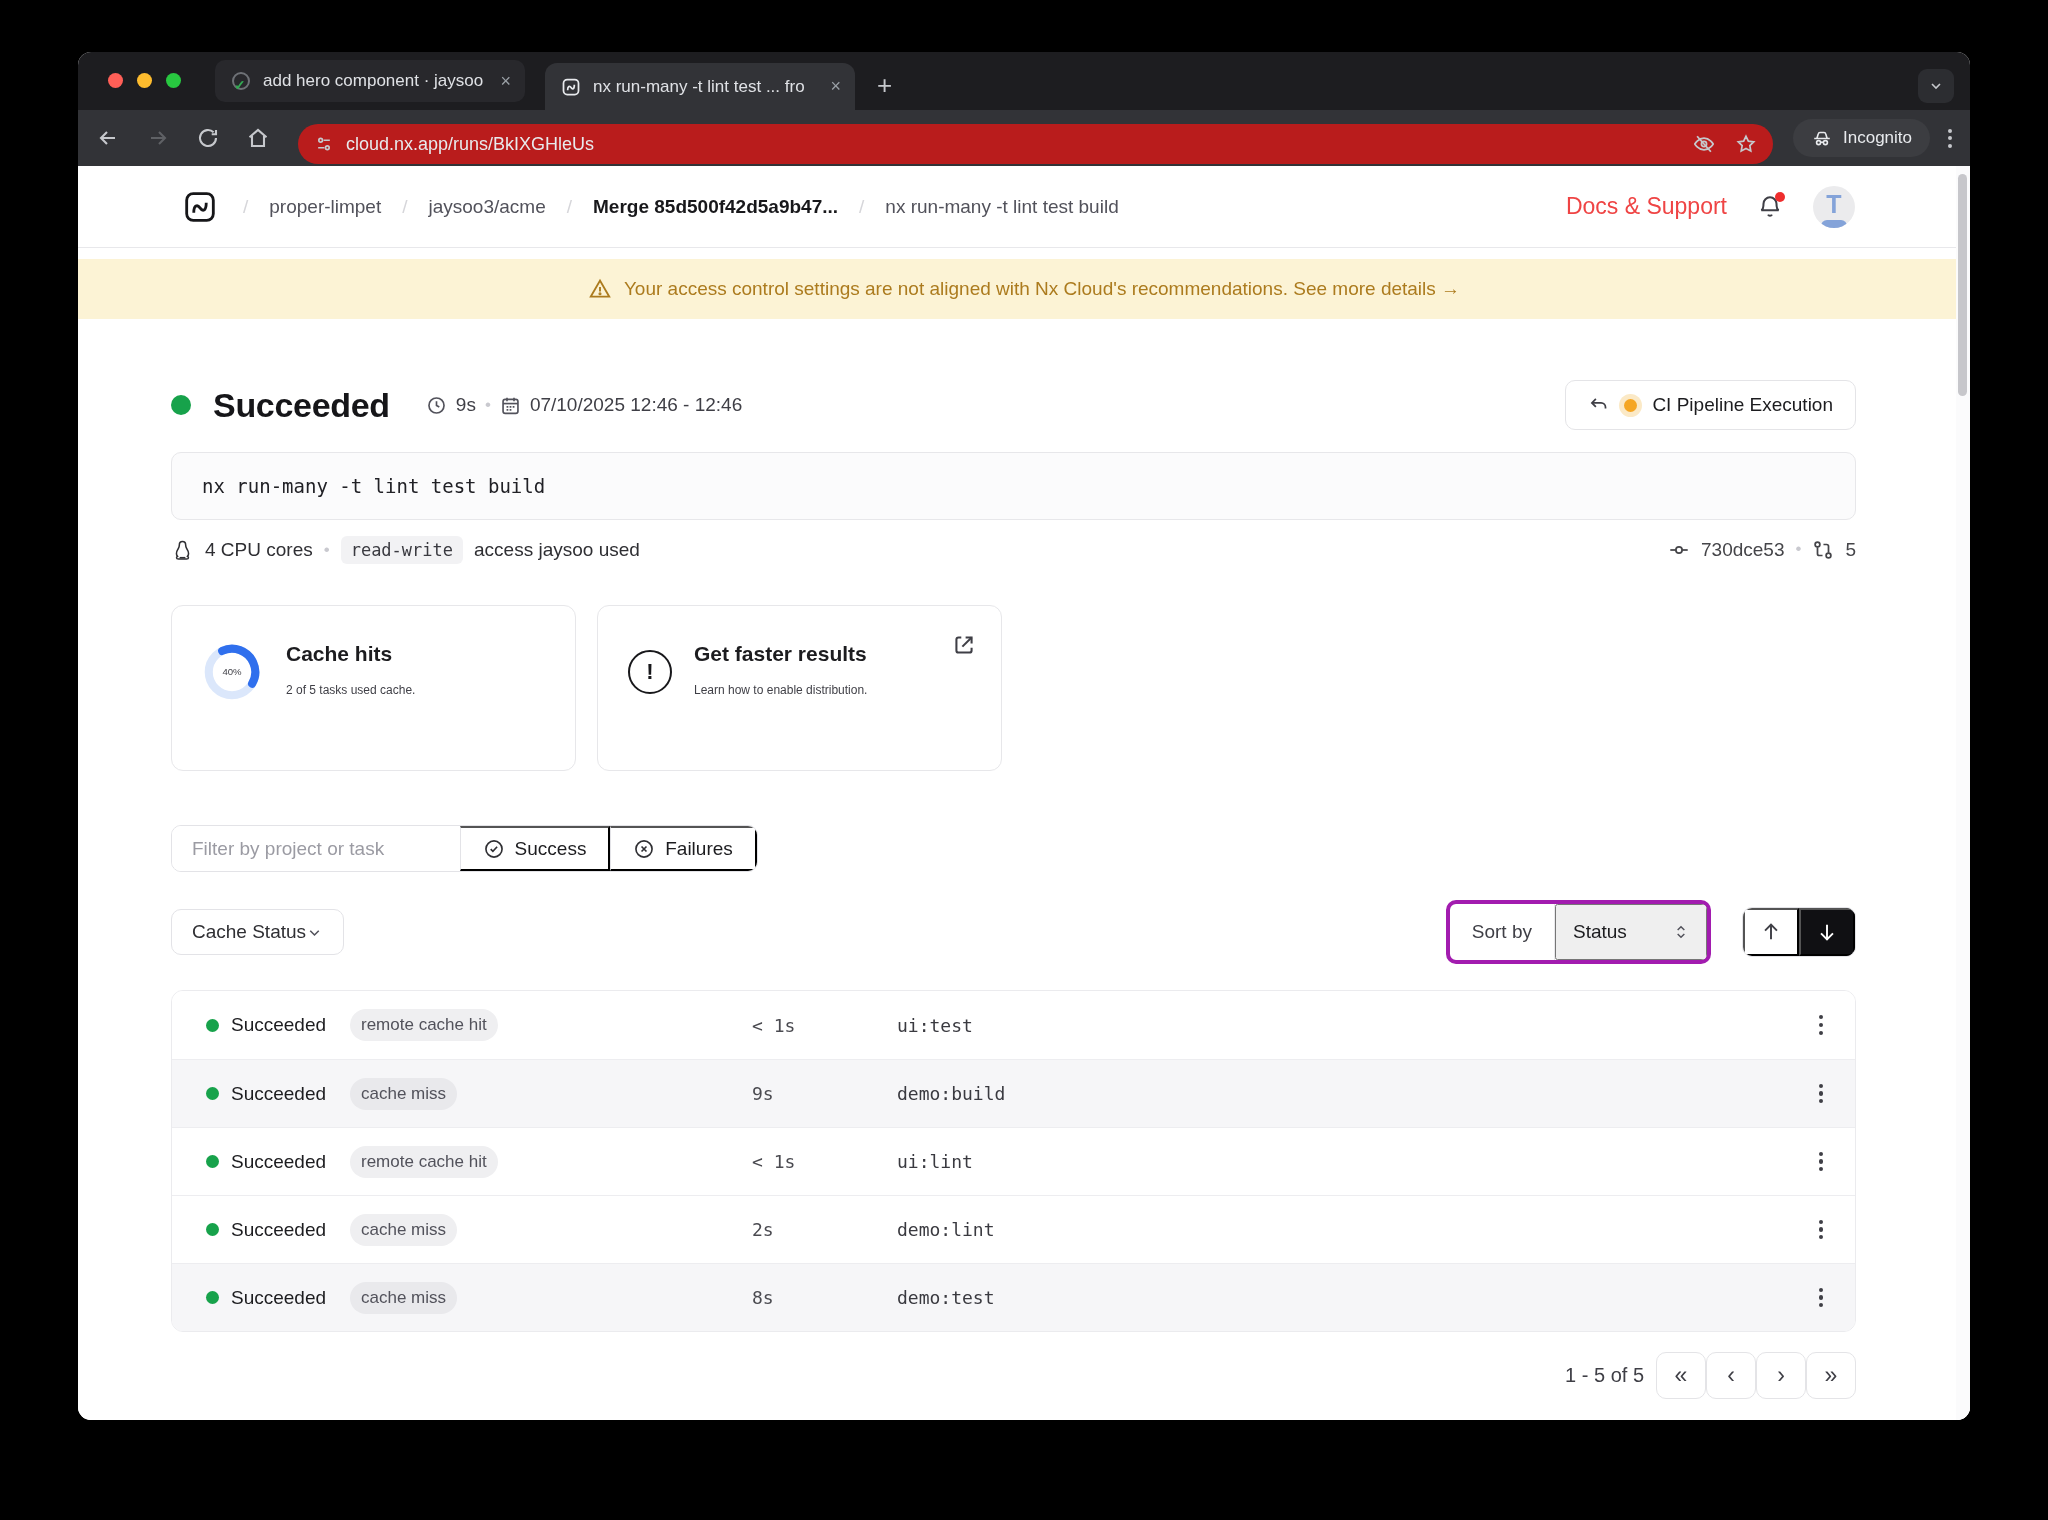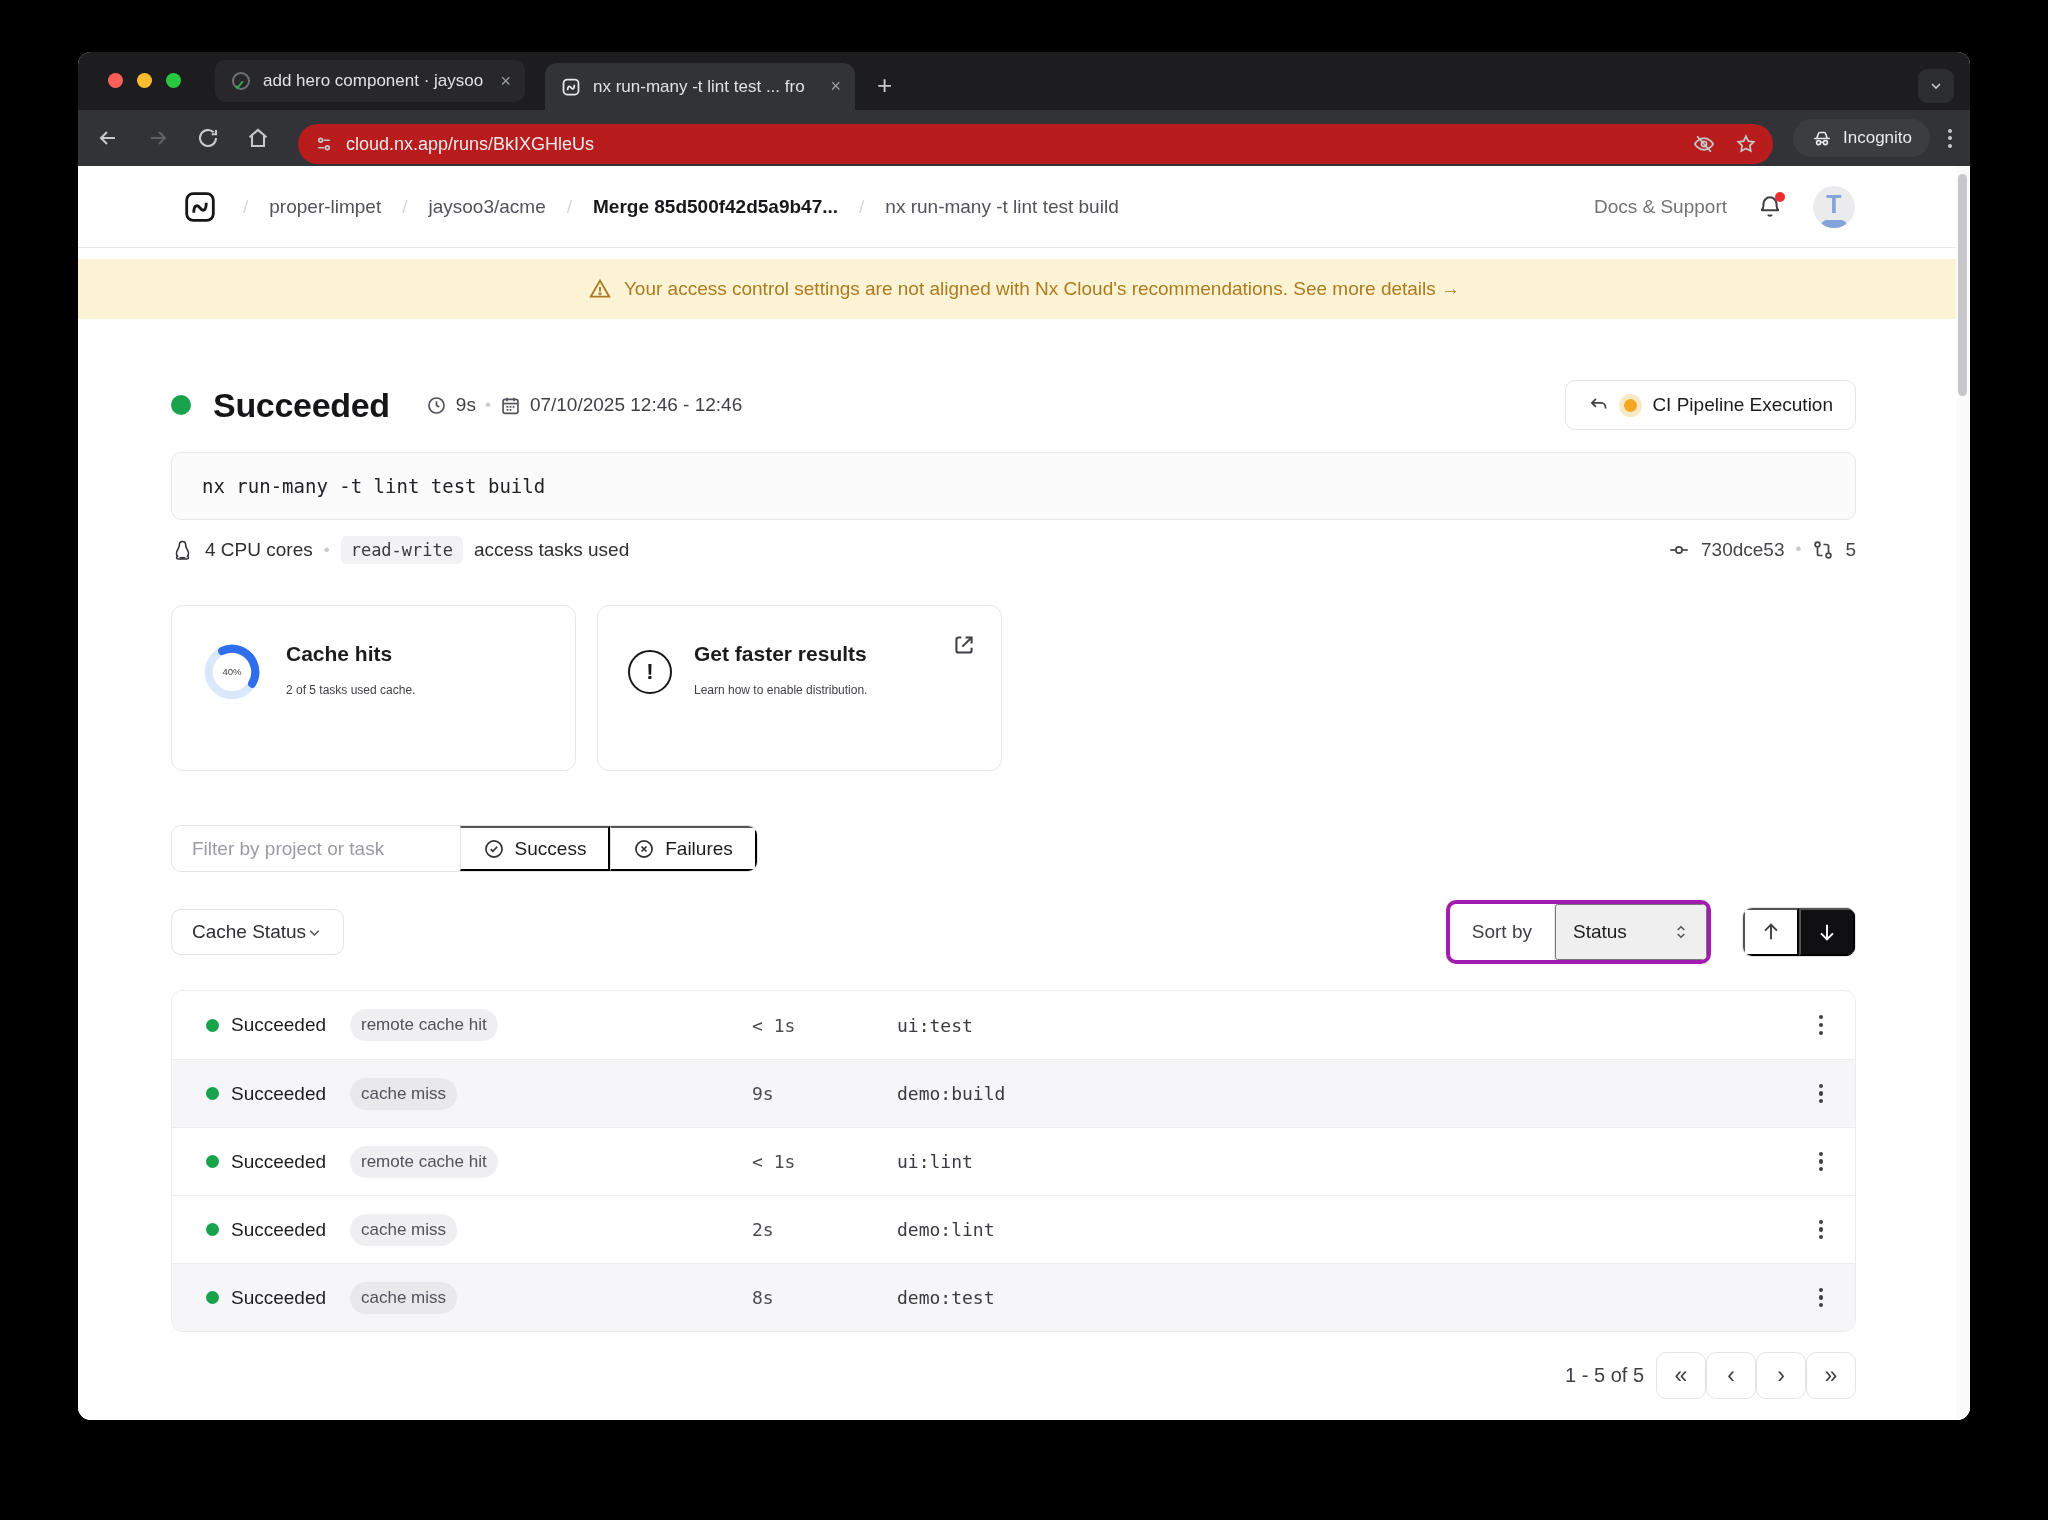--- a/index.html
+++ b/index.html
@@ -37,21 +37,21 @@
   .kebab-v i{width:4px;height:4px;border-radius:50%;background:#c6c8cc;display:block;}
   
   .page{flex:1;background:#fff;position:relative;color:#1c1c1f;overflow:hidden;}
   .pg-scrollbar{position:absolute;right:0;top:0;bottom:0;width:14px;background:#fbfbfc;}
   .pg-thumb{position:absolute;left:2px;top:8px;width:9px;height:222px;border-radius:5px;background:#c7c7cb;}
   .site-header{height:82px;display:flex;align-items:center;padding:0 115px 0 105px;border-bottom:1px solid #e8e8eb;}
   .crumbs{display:flex;align-items:center;gap:21px;font-size:19px;color:#52525b;}
   .crumb-sep{color:#d6d6da;}
   .crumb-merge{color:#18181b;font-weight:600;}
   .hdr-right{margin-left:auto;display:flex;align-items:center;gap:30px;}
-  .docs{font-size:19px;color:#737373;}
+  .docs{font-size:23px;color:#ef4444;}
   .bellwrap{position:relative;width:26px;height:26px;}
   .bell-dot{position:absolute;top:-2px;right:-2px;width:10px;height:10px;border-radius:50%;background:#ef2d2d;}
   .avatar{width:42px;height:42px;border-radius:50%;background:#ebebed;position:relative;overflow:hidden;
     display:flex;align-items:center;justify-content:center;}
   .avatar b{color:#84a3d9;font-size:25px;font-weight:700;margin-top:-4px;}
   .avatar .body{position:absolute;bottom:-4px;left:8px;right:8px;height:12px;border-radius:6px 6px 0 0;background:#84a3d9;}
   .banner{height:60px;margin-top:11px;background:#fcf3d5;color:#ac7b1e;display:flex;align-items:center;
     justify-content:center;gap:12px;font-size:19px;}
   .main{padding:62px 114px 0 93px;}
   .run-head{display:flex;align-items:center;height:48px;}
@@ -283,21 +283,21 @@
       <div class="cmdbox">nx run-many -t lint test build</div>
 
       <div class="meta-row">
         <svg width="23" height="23" viewBox="0 0 24 24" fill="none" stroke="#2f2f33" stroke-width="1.6">
             <path d="M12 2.6c-2.2 0-3.3 1.6-3.3 3.6 0 1.6-.4 2.8-1.3 4.2-.9 1.5-1.7 2.9-1.7 4.6 0 1.2.4 2.3 1.1 3.1-.6.3-1 .8-1 1.4 0 .9.9 1.4 2 1.4h8.4c1.1 0 2-.5 2-1.4 0-.6-.4-1.1-1-1.4.7-.8 1.1-1.9 1.1-3.1 0-1.7-.8-3.1-1.7-4.6-.9-1.4-1.3-2.6-1.3-4.2 0-2-1.1-3.6-3.3-3.6z"></path>
             <path d="M9 19.5h6"></path>
           </svg>
         <span>4 CPU cores</span>
         <span class="dotsep">•</span>
         <span class="chip-mono">read-write</span>
-        <span>access tasks used</span>
+        <span>access jaysoo used</span>
         <span class="meta-right">
           <svg width="22" height="22" viewBox="0 0 24 24" fill="none" stroke="#454549" stroke-width="1.9">
               <circle cx="12" cy="12" r="3.4"></circle>
               <path d="M2.5 12h6.1"></path>
               <path d="M15.4 12h6.1"></path>
             </svg>
           <span>730dce53</span>
           <span class="dotsep">•</span>
           <svg width="22" height="22" viewBox="0 0 24 24" fill="none" stroke="#454549" stroke-width="1.9">
               <circle cx="6" cy="6" r="2.6"></circle>

